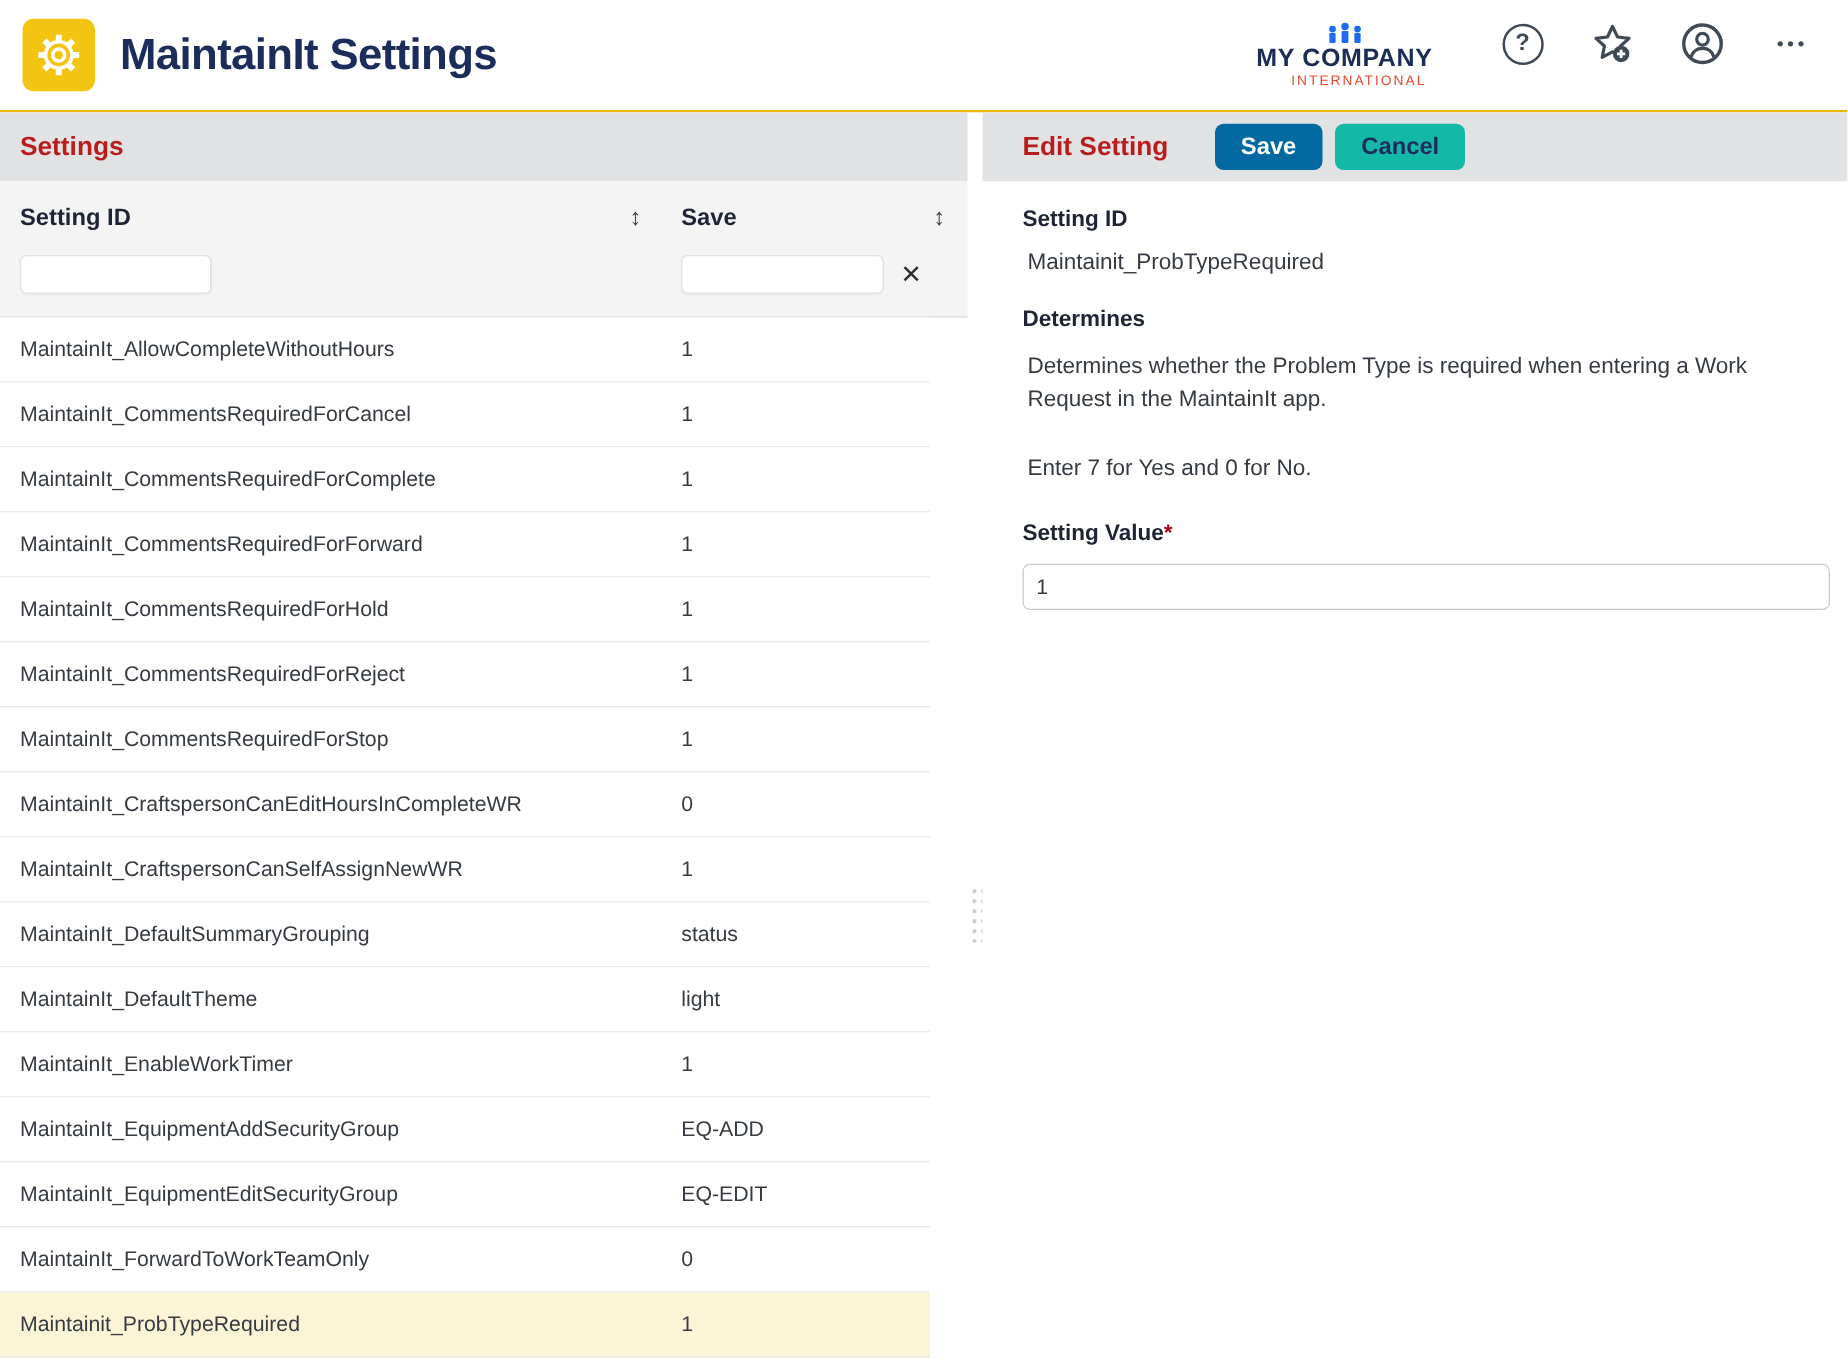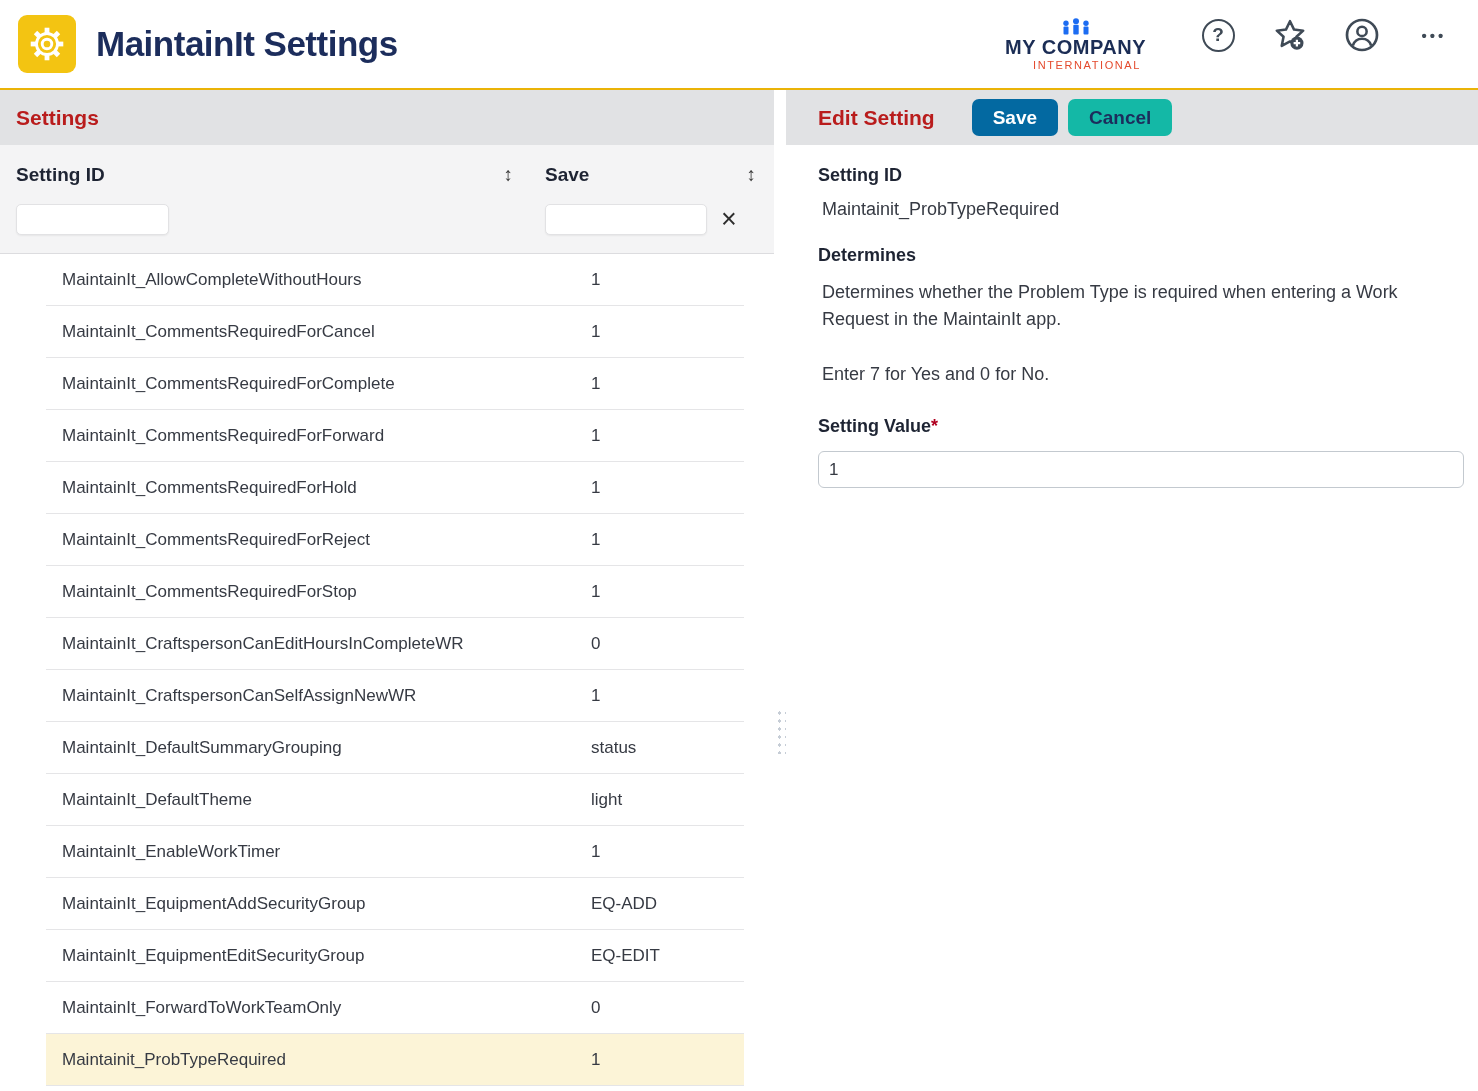--- a/index.html
+++ b/index.html
@@ -65,21 +65,21 @@
   .col2 .sort-glyph { margin-right: 2px; }
   .filter-row { display: flex; align-items: center; margin-top: 15px; }
   .filter-input {
     height: 31px; background: #ffffff; border: 1px solid #e2e2e4; border-radius: 5px;
     box-shadow: 0 1px 2px rgba(0,0,0,0.06); font-size: 15px; padding: 0 8px;
     font-family: inherit; outline: none;
   }
   .filter-input.id { width: 153px; }
   .filter-input.val { width: 162px; }
   .clear-x { font-size: 27px; font-weight: 300; color: #2d2d2d; margin-left: 14px; cursor: pointer; line-height: 1; }
-  .rows { width: 744px; padding-left: 46px; }
+  .rows { width: 744px; }
   .trow {
     height: 52px; display: flex; align-items: center; padding-left: 16px;
     border-bottom: 1px solid #e5e5e7; font-size: 17px; color: #363a43;
     cursor: pointer; background: #ffffff;
   }
   .trow .rc1 { width: 529px; flex: 0 0 auto; }
   .trow.selected { background: #fcf4d7; }
   
   .right-panel .panel-title-bar { padding-left: 32px; }
   .btn {

